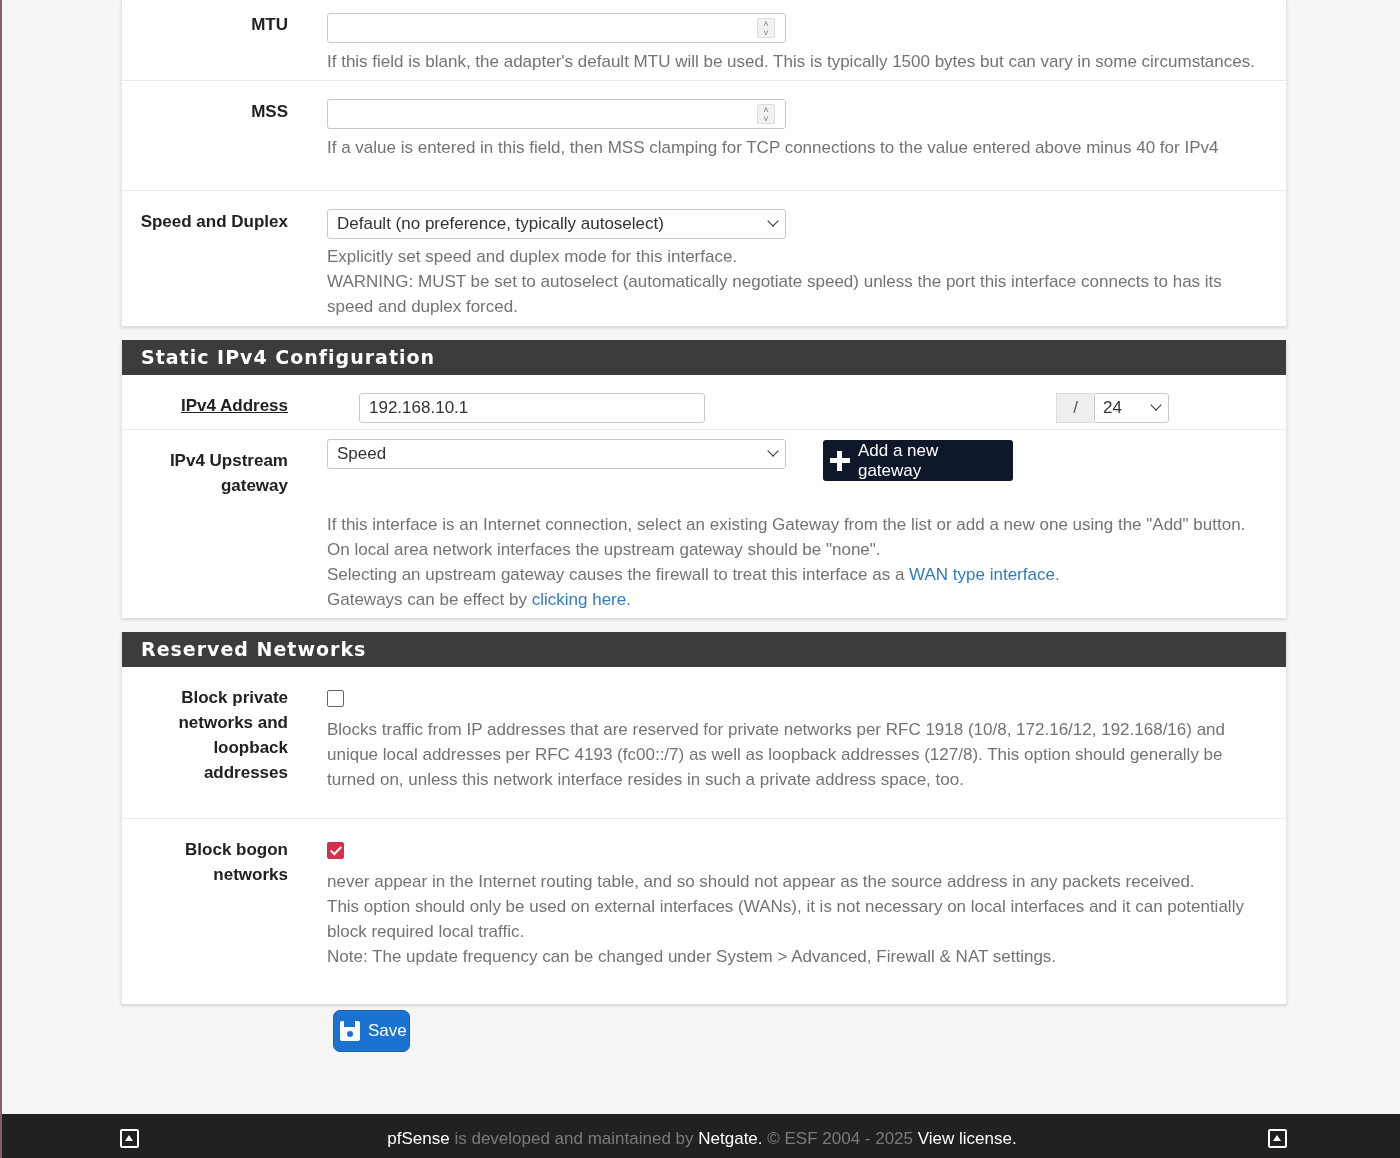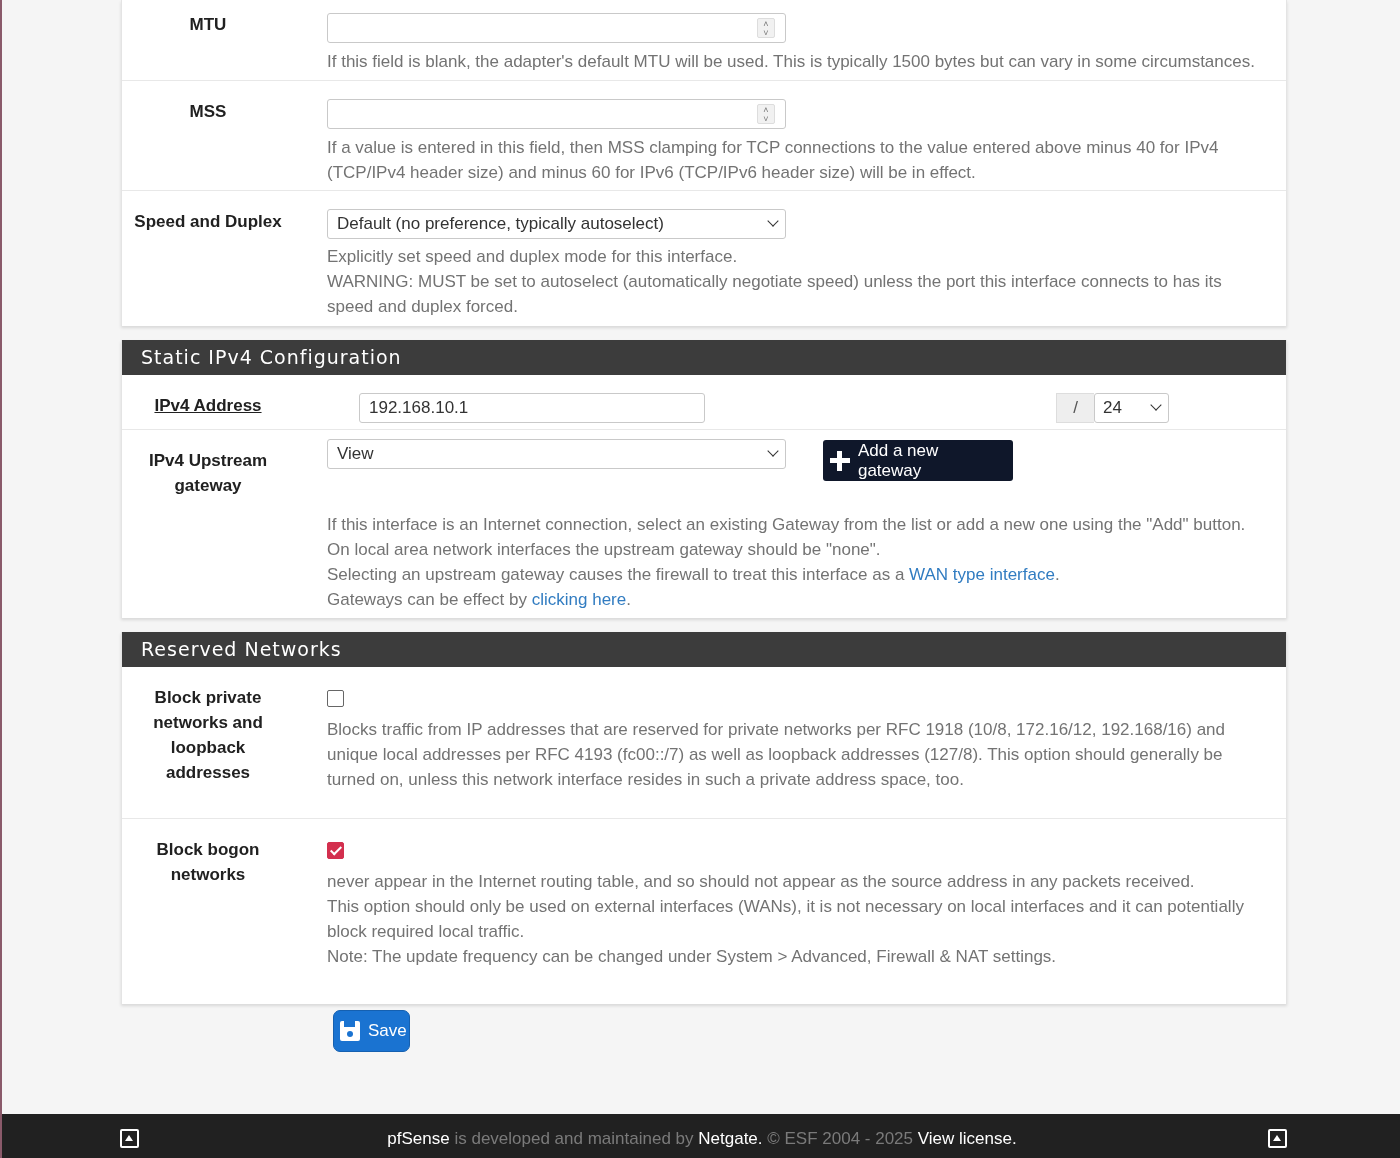--- a/index.html
+++ b/index.html
@@ -10,27 +10,27 @@
     font-size: 17px;
     color: #212121;
     position: relative;
     border-left: 2px solid #8a5a6a;
   }
   .container { position: absolute; left: 119px; width: 1166px; }
   .panel { background: #fff; box-shadow: 0 2px 3px rgba(0,0,0,0.12); border-left: 1px solid #e4e4e4; border-right: 1px solid #e4e4e4; }
   .panel-heading {
     background: #3c3c3c; color: #fff; height: 35px; line-height: 35px;
     padding-left: 19px; font-size: 19px; letter-spacing: 1px; font-family: "DejaVu Sans", sans-serif;
-    font-weight: normal;
+    font-weight: bold;
   }
   .row { position: relative; border-bottom: 1px solid #e8e8e8; }
   .row:last-child { border-bottom: none; }
   .label {
     position: absolute; right: calc(1166px - 168px); width: 160px;
-    text-align: center; font-weight: bold; font-size: 17px; line-height: 25px; color: #212121;
+    text-align: right; font-weight: bold; font-size: 17px; line-height: 25px; color: #212121;
   }
   .label.ul { text-decoration: underline; }
   .field { position: absolute; left: 205px; }
   .help { color: #737373; font-size: 17px; line-height: 25px; }
   .help a { color: #317cc1; text-decoration: none; }
   .input {
     height: 30px; border: 1px solid #c9c9c9; border-radius: 3px; background: #fff;
     padding: 0 9px; line-height: 28px; font-size: 17px; color: #333; position: relative;
   }
   .spin { position: absolute; right: 10px; top: 4px; width: 18px; height: 20px; border: 1px solid #ddd; border-radius: 2px; background: #f1f1f1; font-size: 9px; color: #777; text-align: center; line-height: 9px; padding-top: 1px; }
@@ -80,21 +80,20 @@
 
     <div class="row" style="height:110px;">
       <div class="label" style="top:18px;">MSS</div>
       <div class="field" style="top:18px;">
         <div class="input" style="width:459px;">
           <span></span>
           <div class="spin">˄<br>˅</div>
         </div>
         <div class="help" style="margin-top:6px; white-space:nowrap;">
           <div>If a value is entered in this field, then MSS clamping for TCP connections to the value entered above minus 40 for IPv4</div>
-          <div>(TCP/IPv4 header size) and minus 60 for IPv6 (TCP/IPv6 header size) will be in effect.</div>
         </div>
       </div>
     </div>
 
     <div class="row" style="height:135px;">
       <div class="label" style="top:18px;">Speed and Duplex</div>
       <div class="field" style="top:18px;">
         <div class="input" style="width:459px;">
           <span>Default (no preference, typically autoselect)</span>
           <div class="chev"></div>
@@ -127,21 +126,21 @@
         </div>
       </div>
     </div>
     <div class="row" style="height:188px;">
       <div class="label" style="top:18px;">
         <div>IPv4 Upstream</div>
         <div>gateway</div>
       </div>
       <div class="field" style="top:9px;">
         <div class="input" style="width:459px;">
-          <span>View</span>
+          <span>Speed</span>
           <div class="chev"></div>
         </div>
       </div>
       <div class="btn-green" style="position:absolute; left:701px; top:10px; width:190px;">
         <span class="plus"></span>
         <span>Add a new gateway</span>
       </div>
       <div class="help" style="position:absolute; left:205px; top:82px; white-space:nowrap;">
         <div>If this interface is an Internet connection, select an existing Gateway from the list or add a new one using the "Add" button.</div>
         <div>On local area network interfaces the upstream gateway should be "none".</div>

